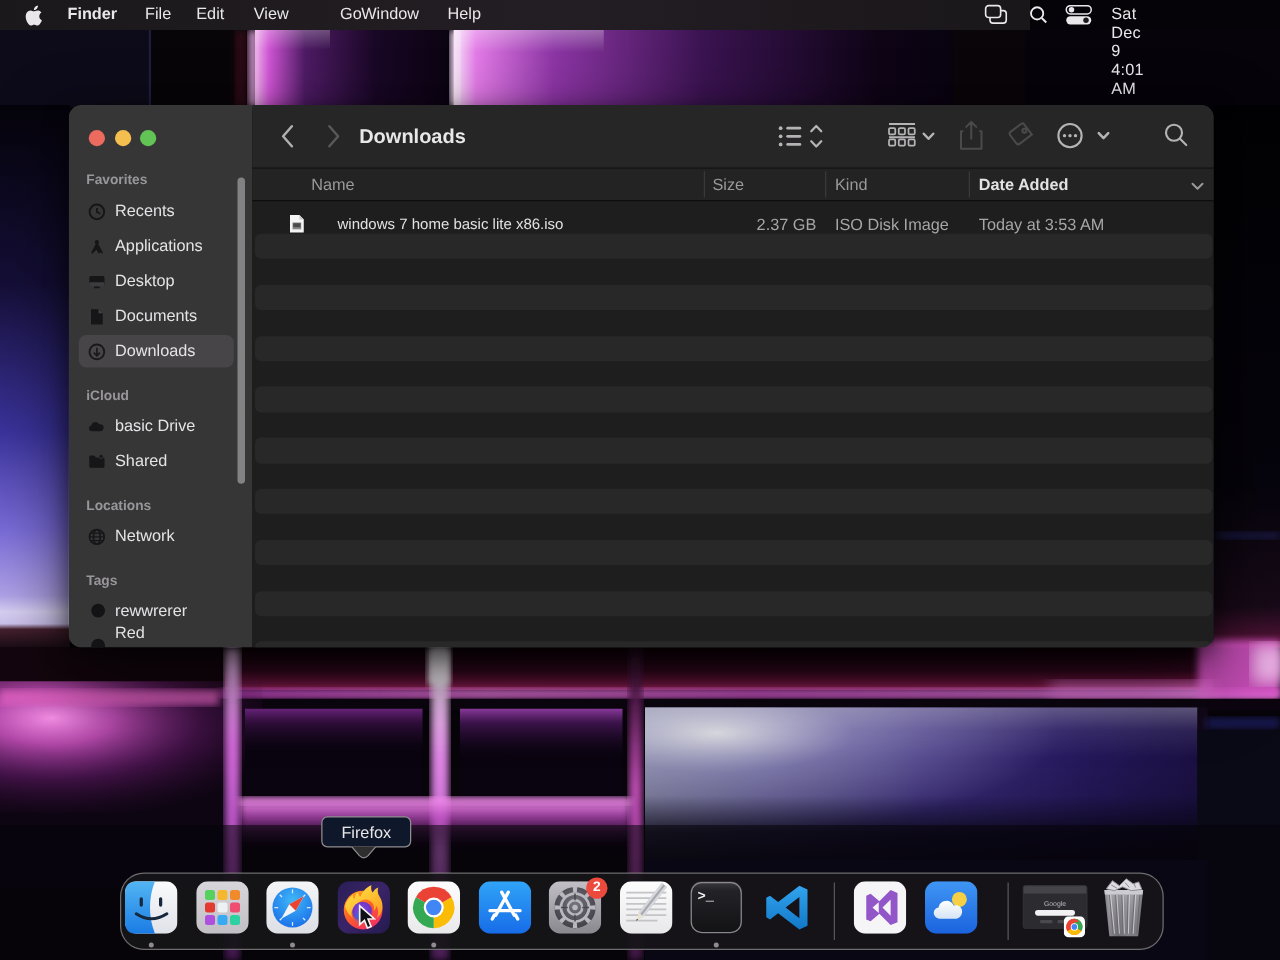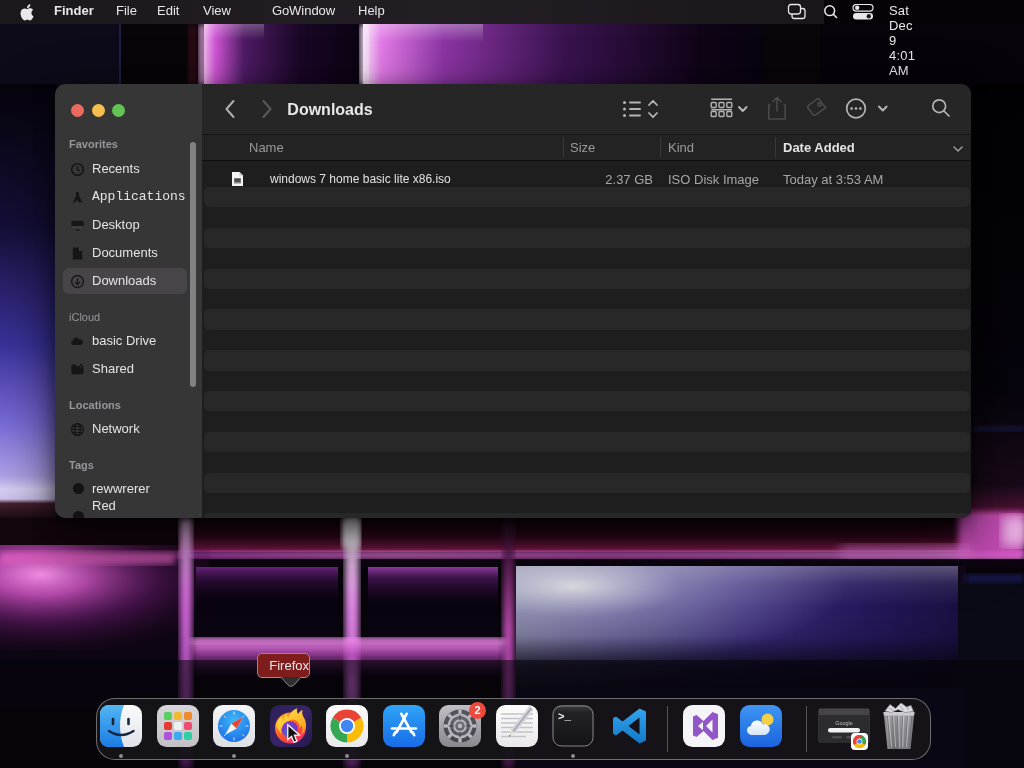--- a/index.html
+++ b/index.html
@@ -228,26 +228,26 @@
 
     <div class="abs" style="left:0;top:0;width:147px;height:434px;background:#363636;"></div>
 
     <div class="abs" style="left:16px;top:19.5px;width:13px;height:13px;border-radius:50%;background:#ec6a5e;"></div>
     <div class="abs" style="left:36.5px;top:19.5px;width:13px;height:13px;border-radius:50%;background:#f5bf4f;"></div>
     <div class="abs" style="left:57px;top:19.5px;width:13px;height:13px;border-radius:50%;background:#61c455;"></div>
 
     <div id="sidebar" class="abs" style="left:0;top:0;width:147px;height:434px;color:#e4e3e5;font-size:13px;">
       <div class="abs" style="left:14px;top:54px;color:#98969b;font-size:11px;font-weight:700;">Favorites</div>
       <div class="abs sbitem" style="top:77px;">Recents</div>
-      <div class="abs sbitem" style="top:105px;font-family:Liberation Mono, monospace;">Applications</div>
+      <div class="abs sbitem" style="top:105px;">Applications</div>
       <div class="abs sbitem" style="top:133px;">Desktop</div>
       <div class="abs sbitem" style="top:161px;">Documents</div>
       <div class="abs" style="left:8px;top:184px;width:124px;height:26px;background:#474547;border-radius:6px;"></div>
       <div class="abs sbitem" style="top:189px;">Downloads</div>
-      <div class="abs" style="left:14px;top:227px;color:#98969b;font-size:11px;font-weight:400;">iCloud</div>
+      <div class="abs" style="left:14px;top:227px;color:#98969b;font-size:11px;font-weight:700;">iCloud</div>
       <div class="abs sbitem" style="top:249px;">basic Drive</div>
       <div class="abs sbitem" style="top:277px;">Shared</div>
       <div class="abs" style="left:14px;top:315px;color:#98969b;font-size:11px;font-weight:700;">Locations</div>
       <div class="abs sbitem" style="top:337px;">Network</div>
       <div class="abs" style="left:14px;top:375px;color:#98969b;font-size:11px;font-weight:700;">Tags</div>
       <div class="abs sbitem" style="top:397px;">rewwrerer</div>
       <div class="abs sbitem" style="top:414px;">Red</div>
 
       <svg class="abs sbic" style="top:78px;" viewBox="0 0 16 16" fill="none" stroke="#161518" stroke-width="1.7">
         <circle cx="8" cy="8" r="6.2"></circle>
@@ -378,21 +378,21 @@
         <rect x="3" y="7" width="7" height="5.5" fill="#8a8a8a"></rect>
         <rect x="3.6" y="7.6" width="5.8" height="3.2" fill="#4a4a4a"></rect>
       </svg>
       <div class="abs" style="left:48px;top:88px;font-size:12px;color:#e2e1e2;margin-left:20px;">windows 7 home basic lite x86.iso</div>
       <div class="abs" style="left:451px;top:88px;font-size:13px;color:#a7a6a7;text-align:center;transform:translateX(-100%);">2.37 GB</div>
       <div class="abs" style="left:466px;top:88px;font-size:13px;color:#a7a6a7;">ISO Disk Image</div>
       <div class="abs" style="left:581px;top:88px;font-size:13px;color:#a7a6a7;">Today at 3:53 AM</div>
     </div>
   </div>
 
-  <div class="abs" style="left:257px;top:653px;width:53px;height:25px;background:#7f1d1d;border:1px solid #8f8e8f;border-radius:5px;color:#e8e7e8;font-size:13px;text-align:right;line-height:23px;">Firefox</div>
+  <div class="abs" style="left:257px;top:653px;width:72px;height:25px;background:#0f172a;border:1px solid #8f8e8f;border-radius:5px;color:#e8e7e8;font-size:13px;text-align:center;line-height:23px;">Firefox</div>
   <svg class="abs" width="22" height="12" viewBox="0 0 22 12" style="left:280px;top:677px">
     <path d="M1 0 L21 0 L14.5 7.5 Q11 11 7.5 7.5 Z" fill="#2f2e2f"></path>
     <path d="M1.5 0.5 L7.5 7.5 Q11 11 14.5 7.5 L20.5 0.5" fill="none" stroke="#8f8e8f" stroke-width="1"></path>
   </svg>
 
   <div class="abs" id="dock" style="left:96px;top:698px;width:835px;height:62px;background:rgba(22,21,24,0.9);border:1px solid rgba(255,255,255,0.38);border-radius:19px;"></div>
   <div id="dockicons">
 
     <svg class="dkic" style="left:100px;top:705px;" viewBox="0 0 42 42">
       <defs>

